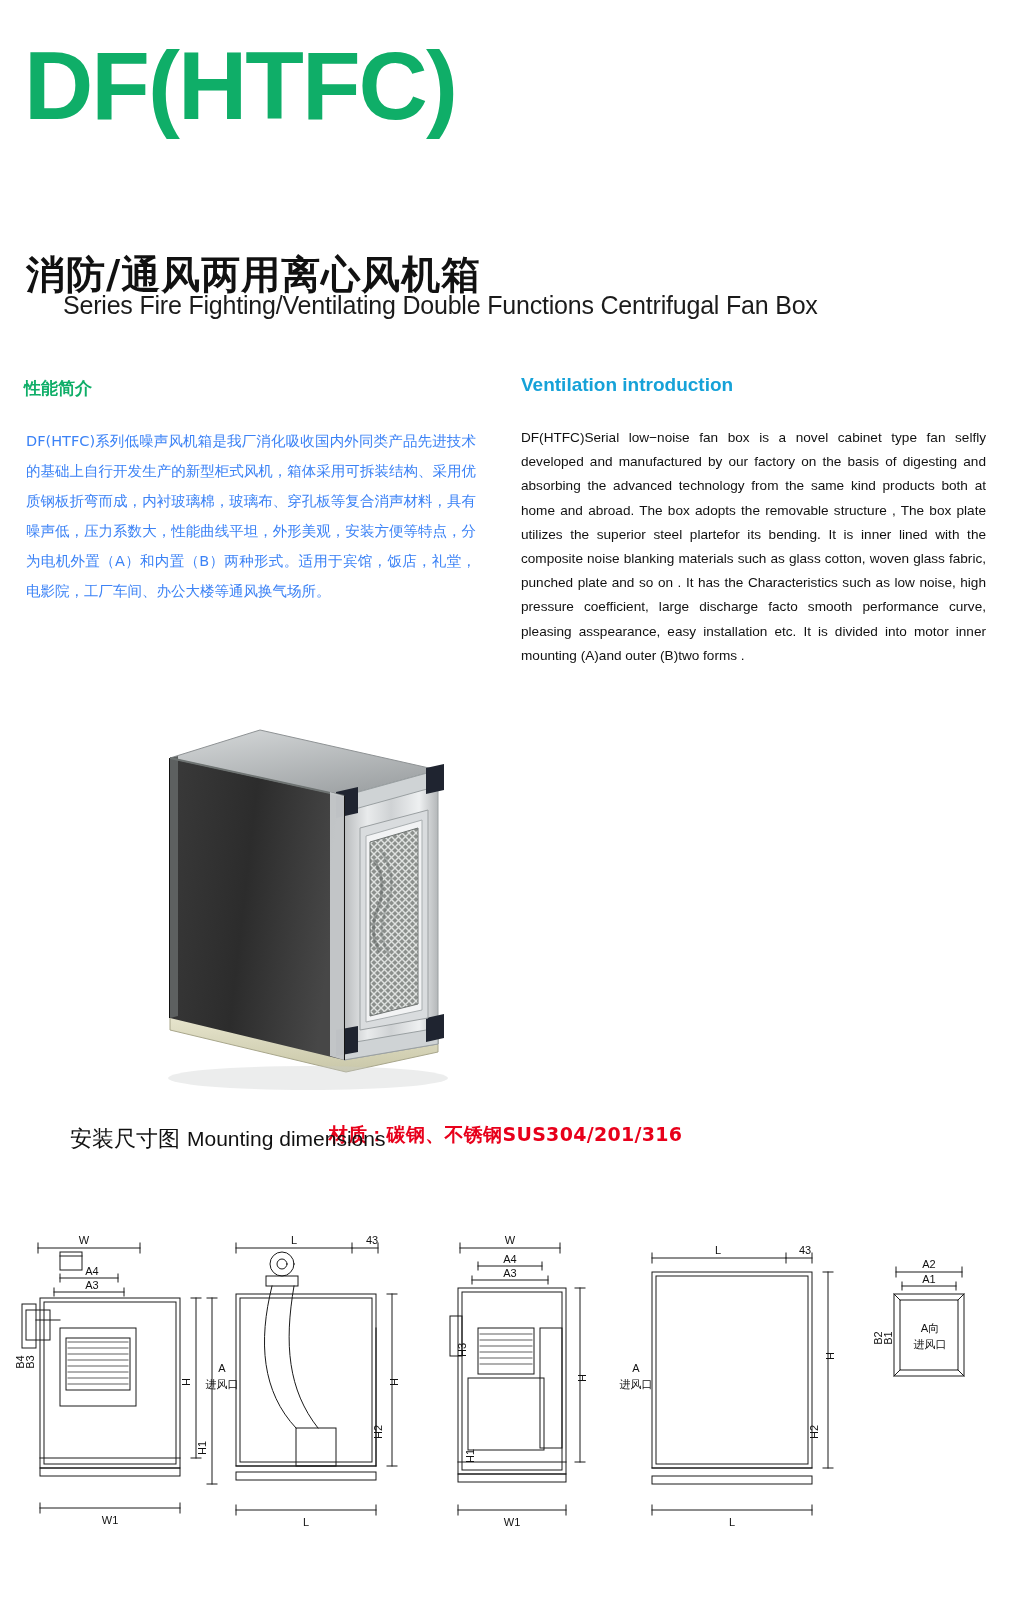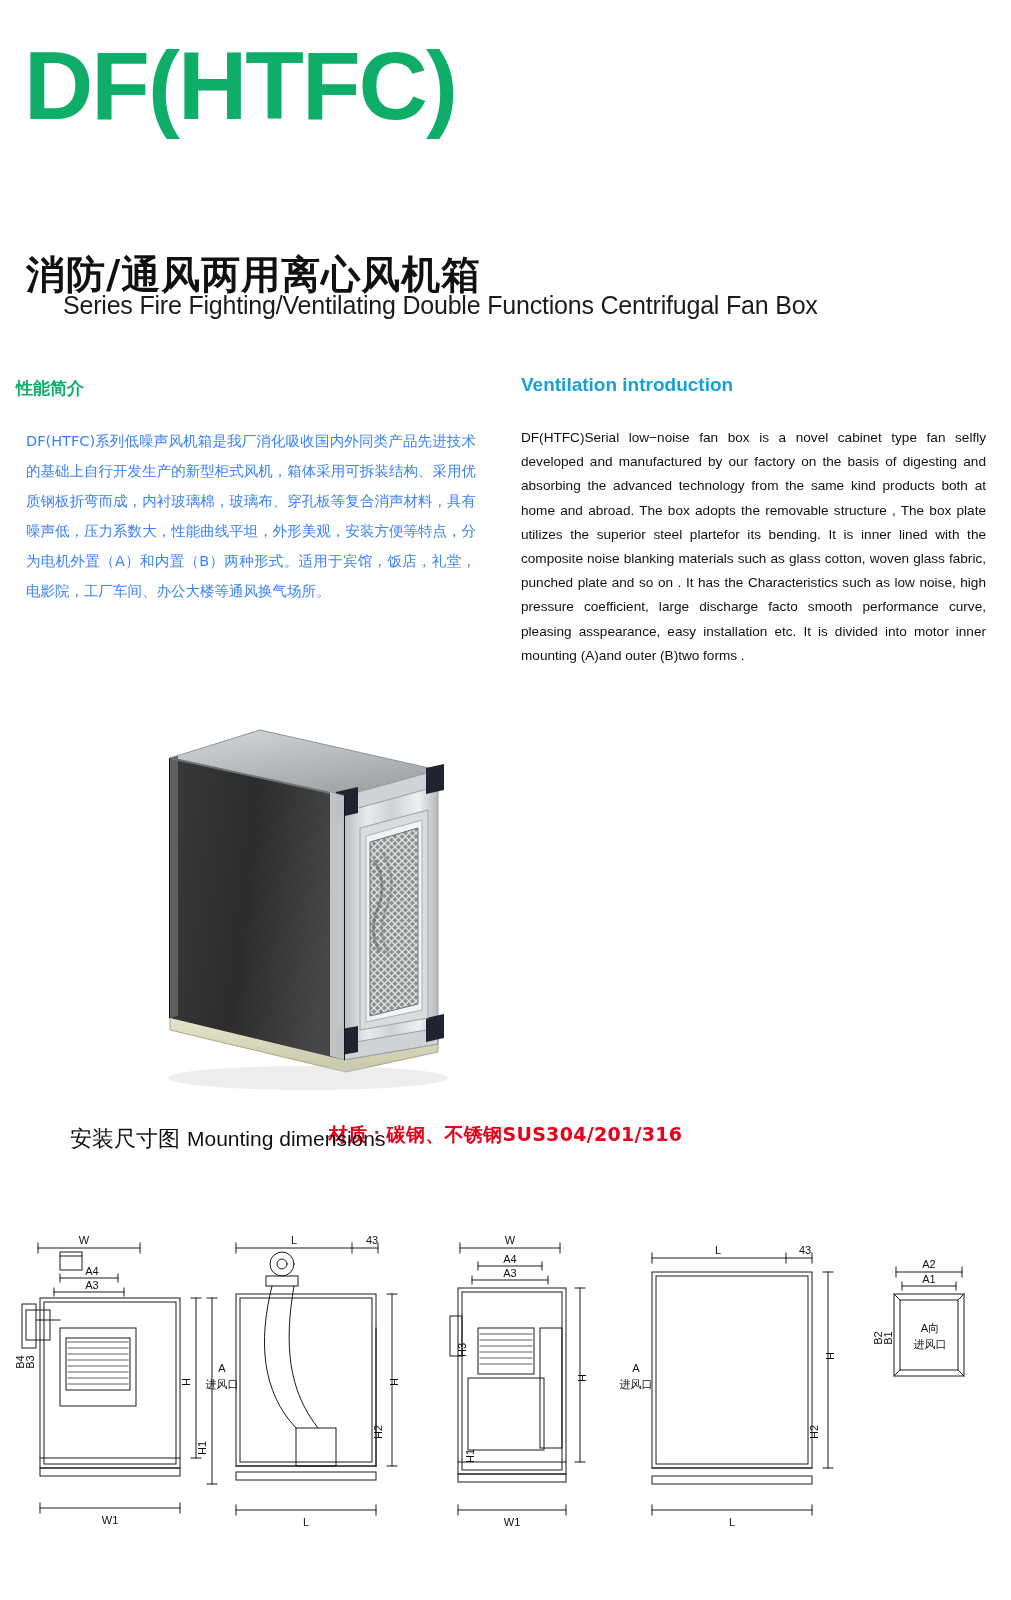--- a/index.html
+++ b/index.html
@@ -48,21 +48,21 @@
     left: 26px;
     top: 291px;
     font-size: 25px;
     color: #1b1b1b;
     letter-spacing: -0.2px;
     margin-left: 37px;
   }
   
   .sec-head-cn {
     position: absolute;
-    left: 16px;
+    left: 24px;
     top: 377px;
     font-size: 17px;
     font-weight: bold;
     color: #0fae68;
     font-family: "DejaVu Sans", sans-serif;
   }
   .sec-head-en {
     position: absolute;
     left: 521px;
     top: 374px;

